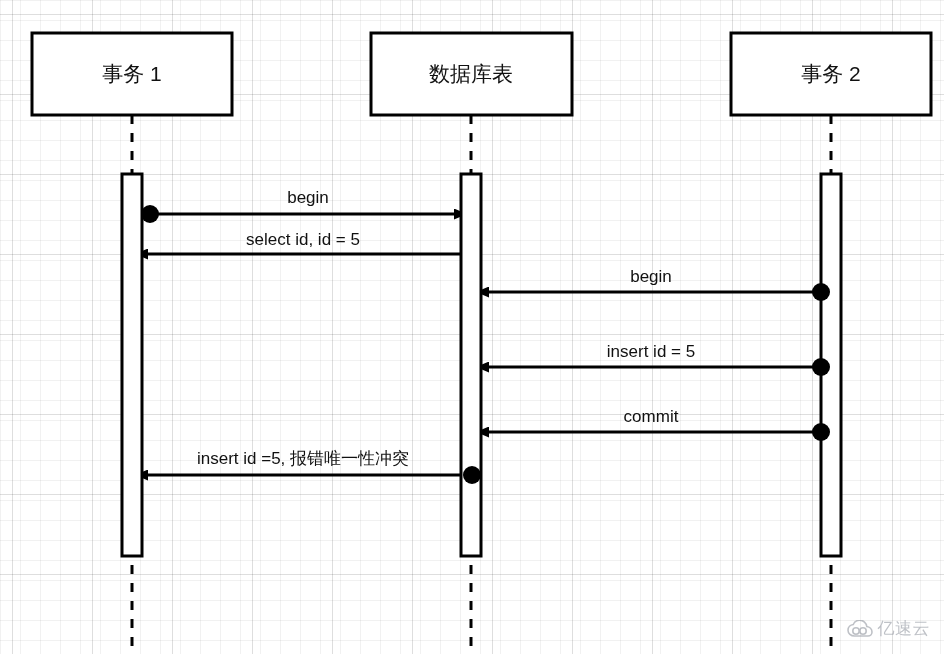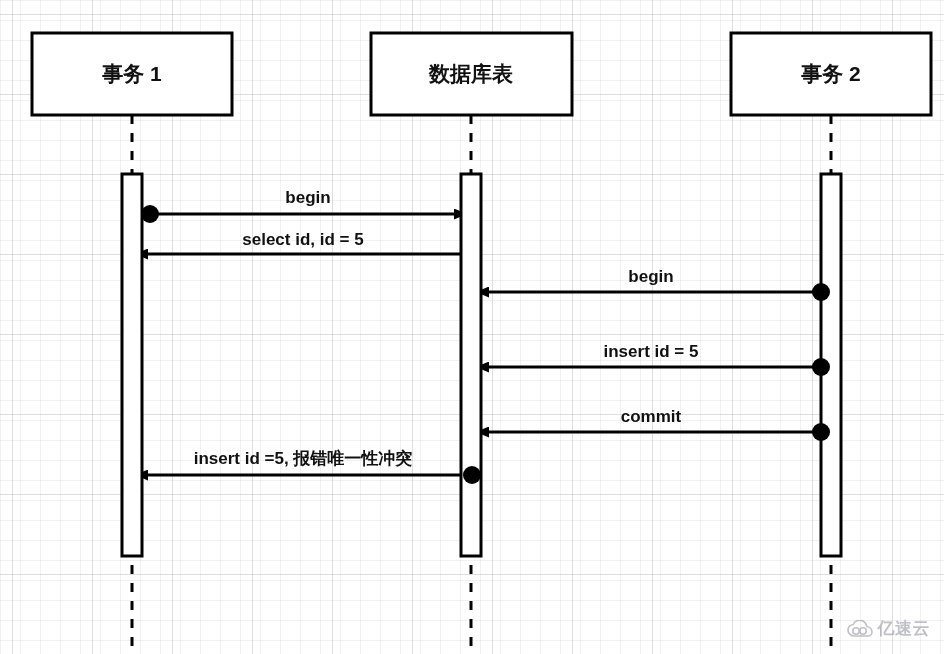--- a/index.html
+++ b/index.html
@@ -20,21 +20,20 @@
       linear-gradient(to right, rgba(0,0,0,0.055) 1px, transparent 1px),
       linear-gradient(to bottom, rgba(0,0,0,0.055) 1px, transparent 1px),
       linear-gradient(to right, rgba(0,0,0,0.13) 1px, transparent 1px),
       linear-gradient(to bottom, rgba(0,0,0,0.13) 1px, transparent 1px);
     background-size:
       20px 20px,
       20px 20px,
       80px 80px,
       80px 80px;
     background-position: 0px 0px, 0px 0px, 12px 14px, 12px 14px;
-    font-weight: bold;
   }
   #diagram {
     position: absolute;
     left: 0;
     top: 0;
   }
   .lifebox {
     fill: #ffffff;
     stroke: #000000;
     stroke-width: 3;

